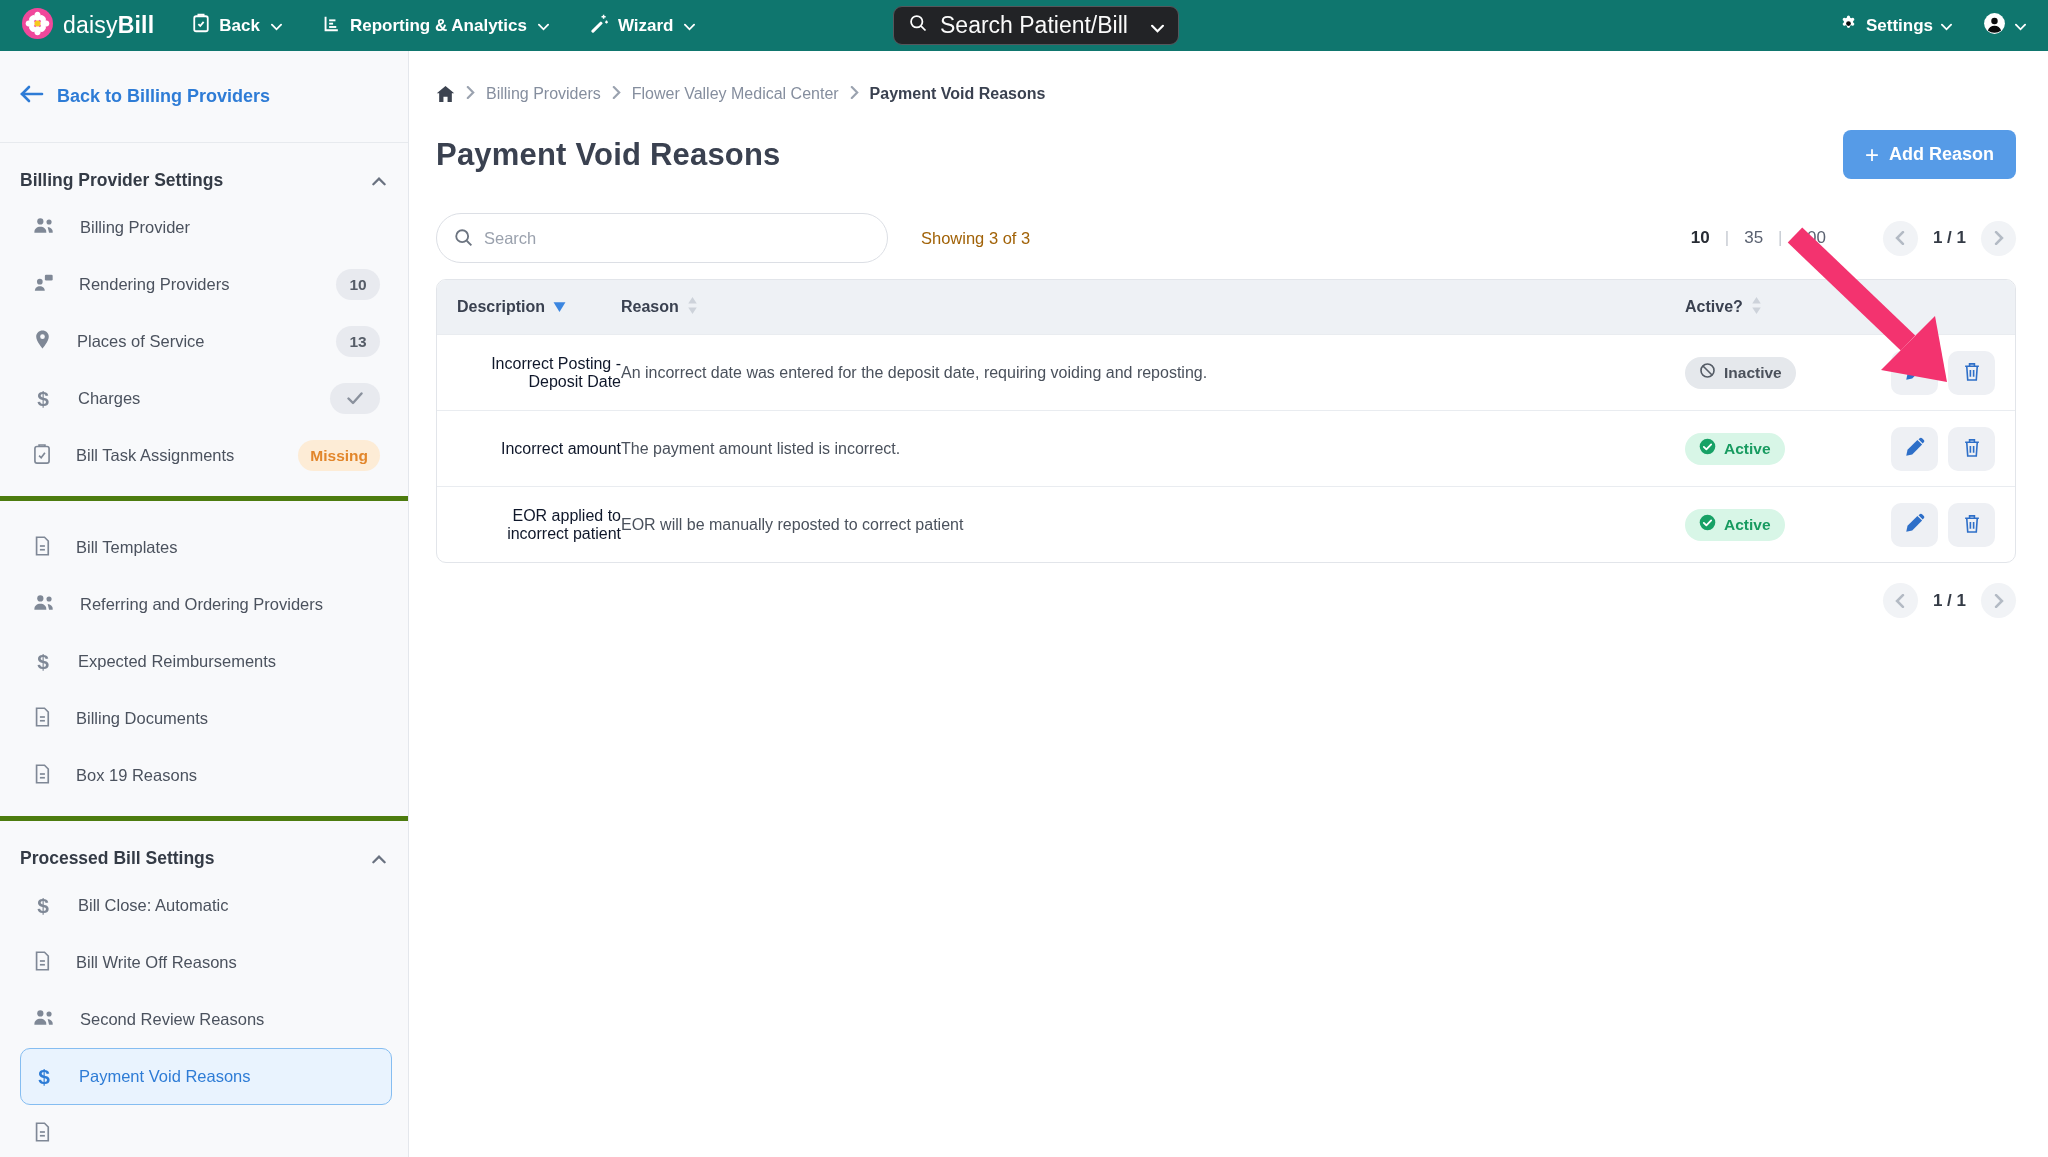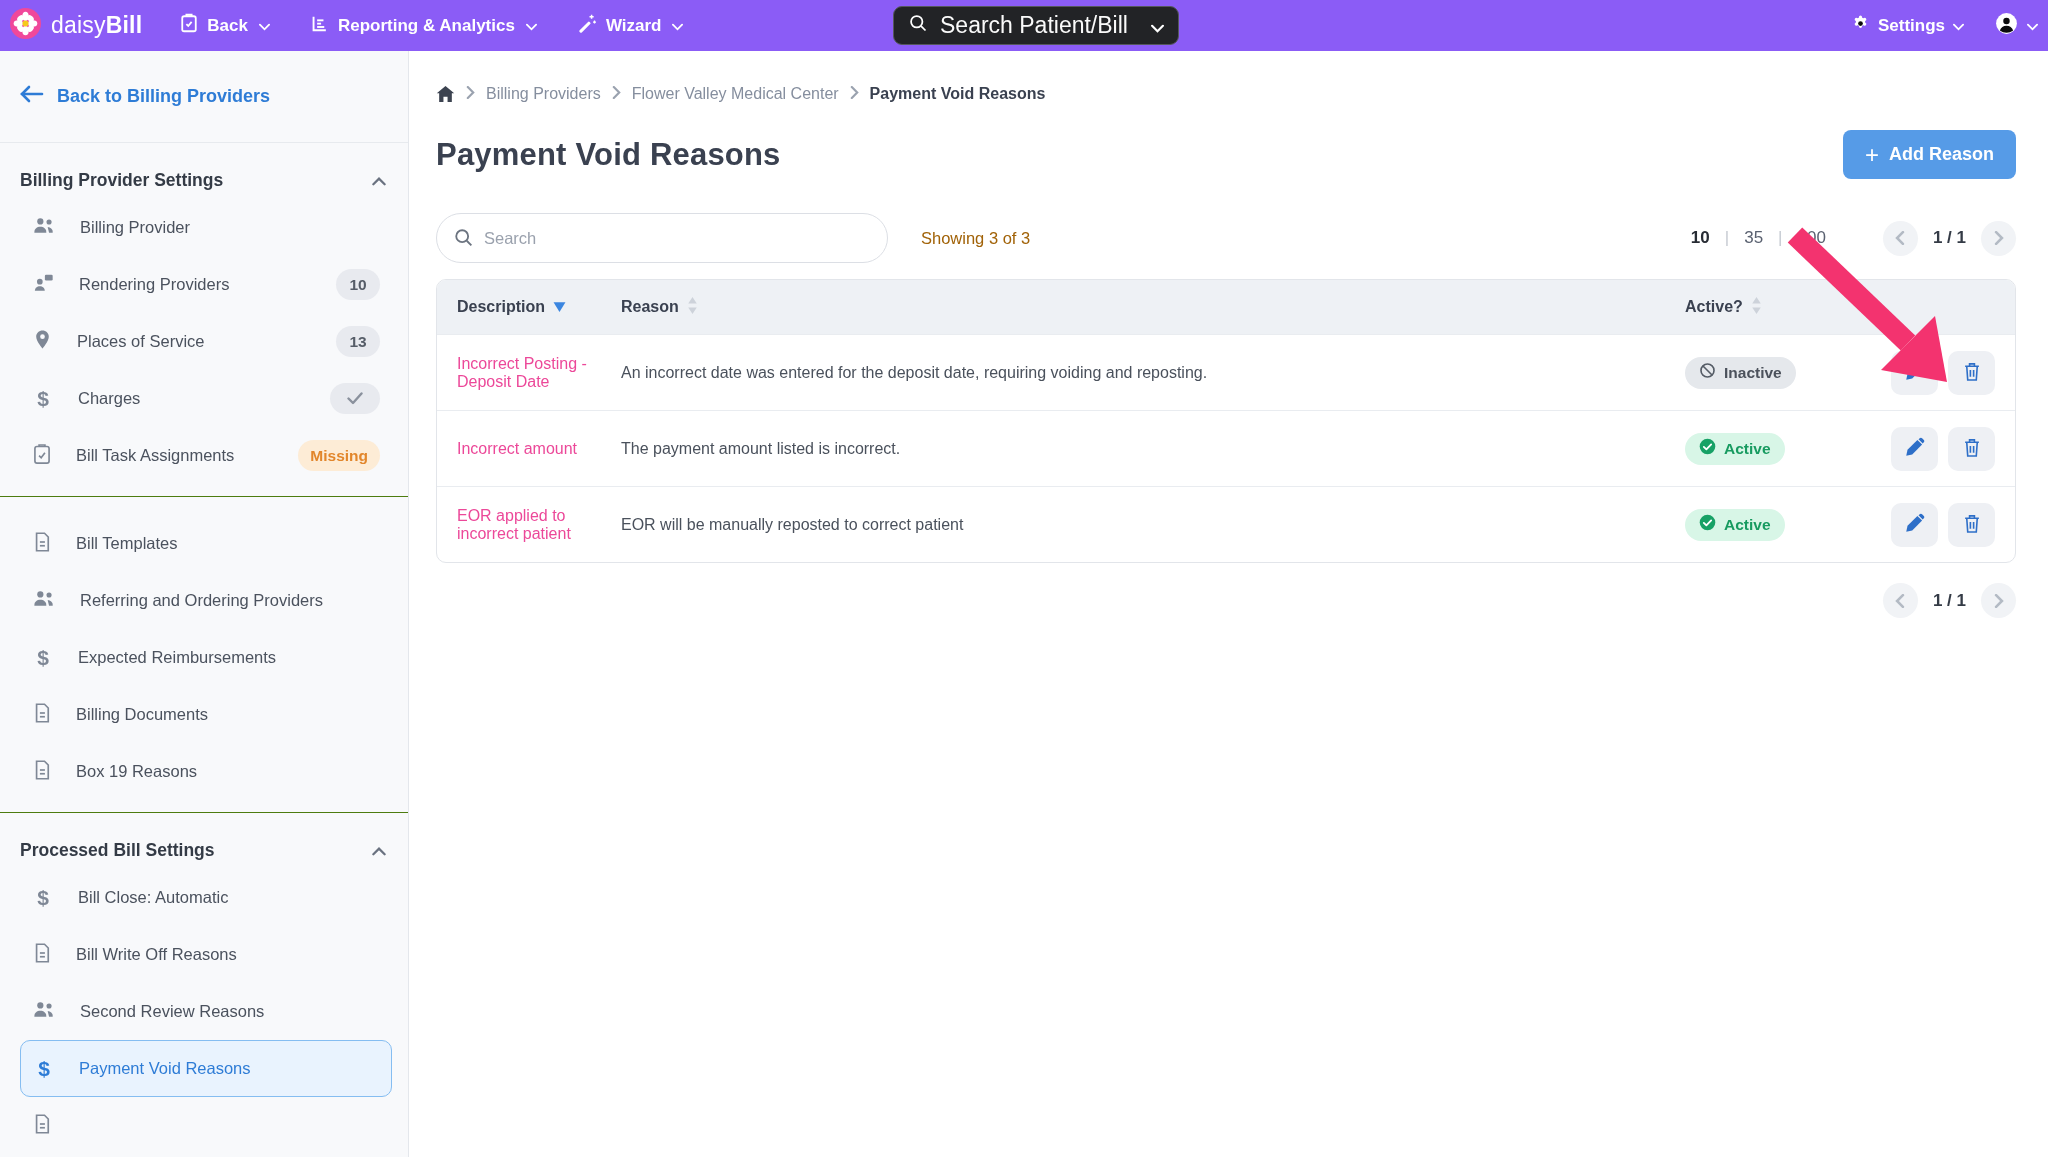--- a/index.html
+++ b/index.html
@@ -1,21 +1,21 @@
 <!DOCTYPE html>
 <html><head>
 <meta charset="utf-8">
 <style>
   * { margin:0; padding:0; box-sizing:border-box; }
   html,body { width:2048px; height:1157px; overflow:hidden; background:#fff;
     font-family:"Liberation Sans", sans-serif; }
 
   
-  .navbar { position:relative; height:51px; background:#8b5cf6; display:flex;
-    align-items:center; padding:0 10px; color:#fff; z-index:10; }
+  .navbar { position:relative; height:51px; background:#0f766e; display:flex;
+    align-items:center; padding:0 22px; color:#fff; z-index:10; }
   .brand { display:flex; align-items:center; gap:10px; margin-right:38px; }
   .brand-text { font-size:23px; color:#fff; letter-spacing:.2px; }
   .brand-text b { font-weight:700; }
   .nav-items { display:flex; align-items:center; gap:40px; }
   .nav-item { display:flex; align-items:center; gap:9px; font-size:17px; font-weight:700; cursor:pointer; }
   .nav-item .chev { color:#fff; margin-left:2px; }
   .nav-search { position:absolute; left:893px; top:6px; width:286px; height:39px;
     background:#222326; border:1px solid #55575c; border-radius:9px; display:flex;
     align-items:center; gap:12px; padding:0 14px; cursor:pointer; }
   .nav-search span { font-size:23px; color:#fafafa; }
@@ -25,21 +25,21 @@
   .ic { display:inline-block; vertical-align:middle; }
 
   
   .page { display:flex; height:1106px; }
 
   
   .sidebar { width:409px; min-width:409px; background:#f8f9fb; border-right:1px solid #e4e7ec;
     overflow:hidden; }
   .back-row { display:flex; align-items:center; gap:13px; padding:0 20px; height:92px;
     border-bottom:1px solid #e7eaee; color:#2e7cd6; font-size:18px; font-weight:700; cursor:pointer; }
-  .side-section { padding:18px 16px 12px 20px; border-bottom:1px solid #4d7c0f; }
+  .side-section { padding:18px 16px 12px 20px; border-bottom:5px solid #4d7c0f; }
   .side-section:last-child { border-bottom:none; }
   .sec-title { display:flex; align-items:center; justify-content:space-between;
     font-size:17.5px; font-weight:700; color:#343b46; height:38px; padding-right:6px; }
   .sec-title .chev { color:#6a7280; cursor:pointer; }
   .side-item { display:flex; align-items:center; gap:24px; height:57px; padding:0 12px;
     color:#4b525e; font-size:16.5px; cursor:pointer; border-radius:10px; }
   .side-item .ic { color:#7f8896; flex:0 0 auto; }
   .side-item .lbl { white-space:nowrap; }
   .side-item .badge { margin-left:auto; }
   .side-item.selected { background:#e9f3fe; border:1.5px solid #85bdf1; color:#2e7cd6; }
@@ -81,21 +81,21 @@
   .pager-btn { width:35px; height:35px; border-radius:50%; background:#f1f3f6; border:none;
     display:flex; align-items:center; justify-content:center; color:#b3bac4; cursor:pointer; }
   .page-ind { font-size:17px; font-weight:700; color:#343b46; }
 
   
   .table { margin-top:16px; border:1px solid #e2e5ea; border-radius:10px; overflow:hidden; background:#fff; }
   .trow { display:grid; grid-template-columns:164px 1fr 184px 126px; align-items:center; padding:0 20px; }
   .thead { background:#eef1f5; height:54px; font-size:16px; font-weight:700; color:#3a4150; }
   .th { display:flex; align-items:center; gap:8px; cursor:pointer; }
   .tbody-row { height:76px; border-top:1px solid #e9ecf0; font-size:16px; }
-  .cell-desc { color:#ec4899; }
+  .cell-desc { color:#0f172a;text-align:right; }
   .cell-reason { color:#4a515c; }
   .status-badge { display:inline-flex; align-items:center; gap:8px; height:32px; border-radius:16px;
     padding:0 14px; font-size:15.5px; font-weight:700; }
   .status-badge.inactive { background:#e5e8ec; color:#4c525c; }
   .status-badge.active { background:#d8f6e7; color:#179b60; }
   .cell-actions { display:flex; gap:10px; justify-content:flex-end; }
   .icon-btn { width:47px; height:44px; border-radius:10px; background:#eef0f4; border:none;
     display:flex; align-items:center; justify-content:center; color:#2e6fc8; cursor:pointer; }
 
   .bottom-pager { display:flex; justify-content:flex-end; margin-top:20px; }

